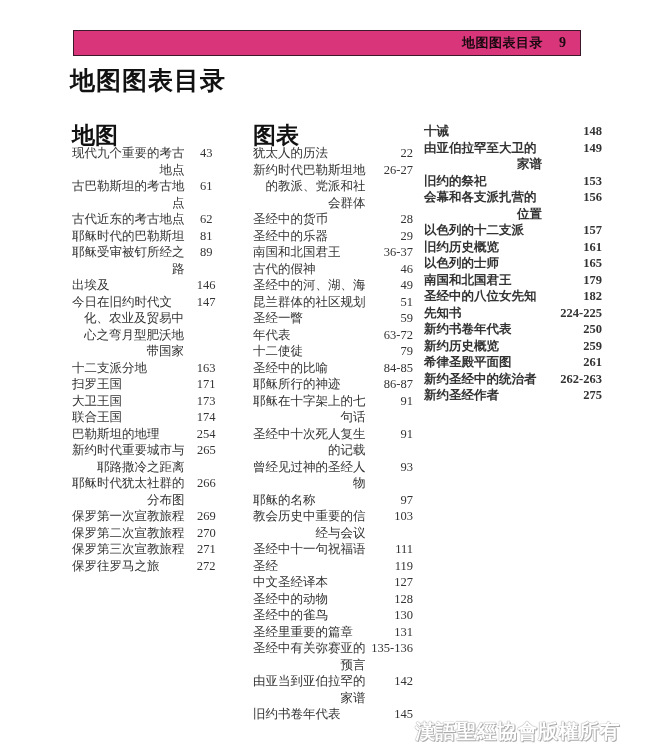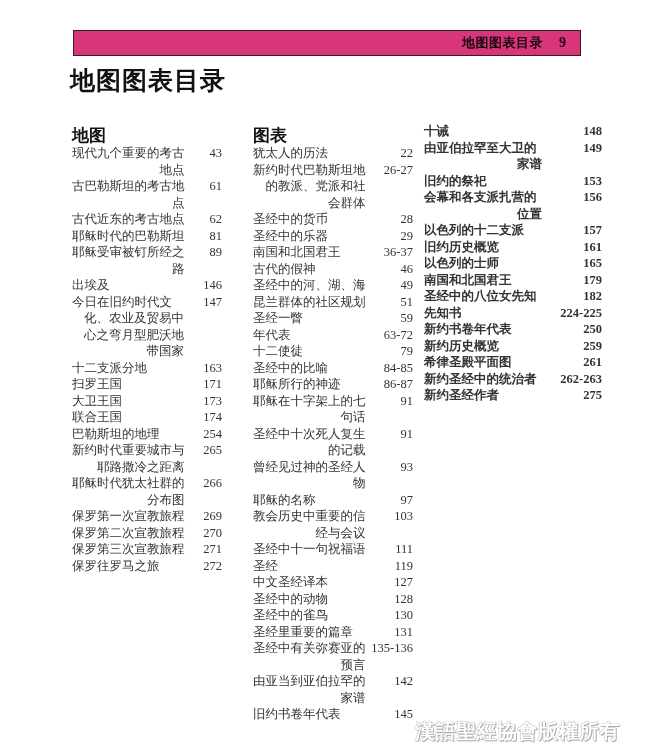--- a/index.html
+++ b/index.html
@@ -20,30 +20,30 @@
     font-family: "DejaVu Sans", sans-serif; font-weight: bold; font-size: 25px; color: #111;
     letter-spacing: 1px;
   }
 
   .col { position: absolute; top: 124px; }
   .col-1 { left: 72px; width: 150px; }
   .col-2 { left: 253px; width: 160px; }
   .col-3 { left: 424px; width: 178px; top: 123px; font-weight: bold; }
 
   .section-heading {
-    font-family: "DejaVu Sans", sans-serif; font-weight: bold; font-size: 17px; color: #111;
+    font-family: "DejaVu Sans", sans-serif; font-weight: bold; font-size: 23px; color: #111;
     height: 23px; line-height: 23px; margin-bottom: -2px;
   }
 
   .entry { display: flex; align-items: flex-start; font-size: 12.5px; line-height: 16.5px; }
   .entry .title { flex: 1; color: #333; }
   .entry .title .line { display: block; white-space: nowrap; }
   .entry .title .line.cont { padding-left: 12px; text-align: right; }
   .entry .pg { font-family: "Liberation Serif", serif; font-size: 12.5px; color: #333; text-align: right; white-space: nowrap; }
-  .col-1 .entry .pg { width: 38px; text-align: right; padding-left: 6px; }
+  .col-1 .entry .pg { width: 38px; text-align: center; padding-left: 6px; }
   .col-2 .entry .pg { width: 54px; }
   .col-3 .entry .pg { width: 60px; }
 
   .watermark {
     position: absolute; left: 415px; top: 718px;
     font-family: "DejaVu Sans", sans-serif; font-weight: bold; font-size: 20px;
     color: #ffffff; letter-spacing: 0.5px;
     text-shadow: 0 0 1px #9a9a9a, 0 0 1px #9a9a9a, 1px 1px 0 #b0b0b0;
   }
 </style>

